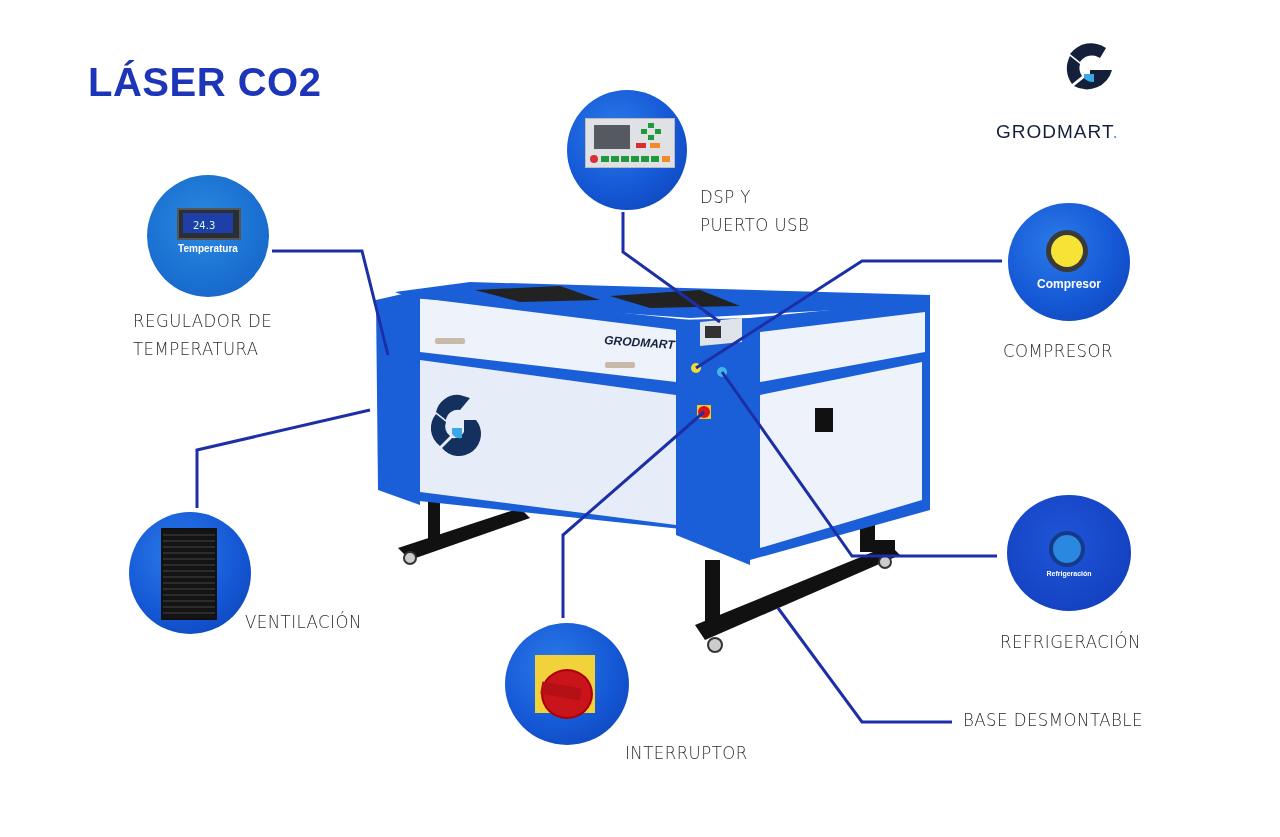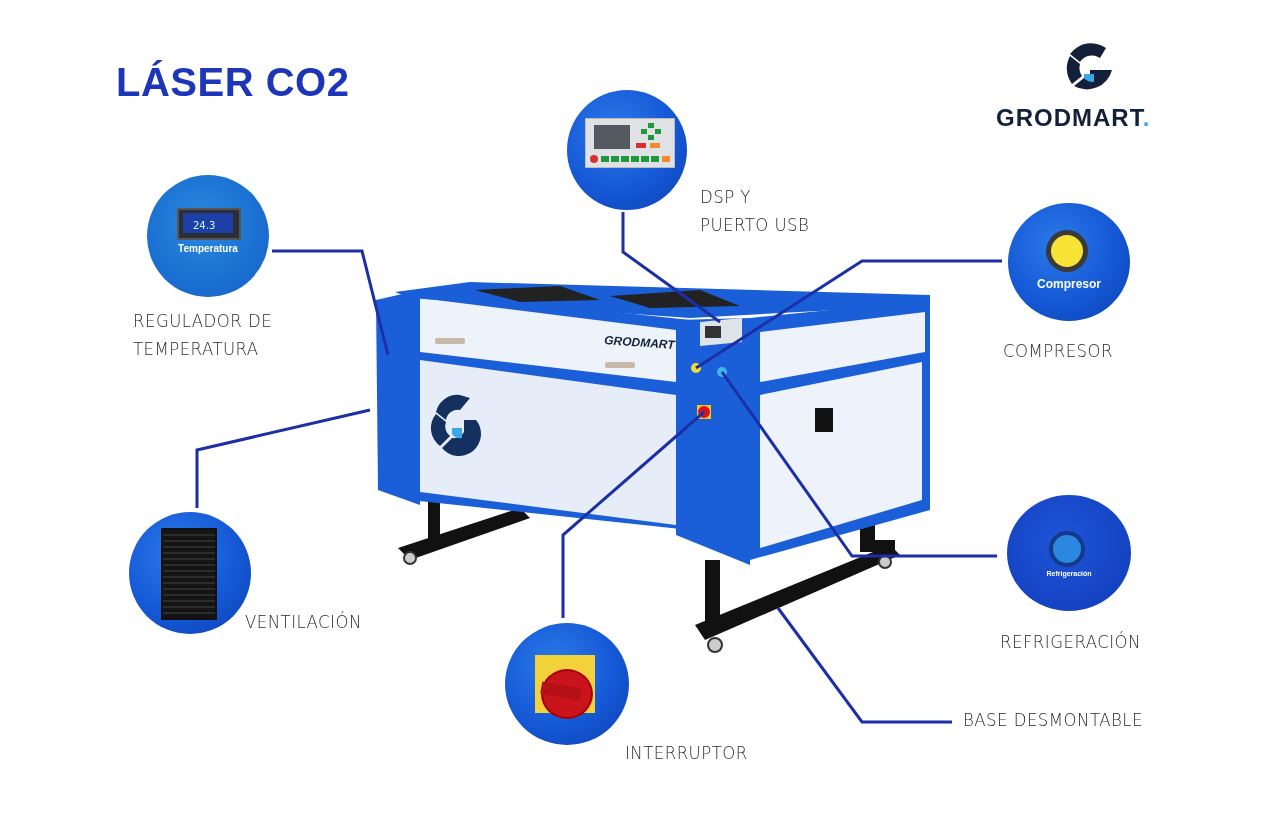--- a/index.html
+++ b/index.html
@@ -3,29 +3,29 @@
   <meta charset="utf-8">
   <style>
     html, body { margin: 0; padding: 0; }
     body {
       width: 1280px; height: 837px; overflow: hidden; position: relative;
       background: #ffffff;
       font-family: "DejaVu Sans", sans-serif;
     }
     .abs { position: absolute; }
     .title {
-      left: 116px; top: 60px;
+      left: 88px; top: 60px;
       font-family: "Liberation Sans", sans-serif;
       font-weight: 700; font-size: 40px; letter-spacing: 0.5px;
       color: #1d35b8;
     }
     .brand-word {
-      left: 996px; top: 104px;
+      left: 996px; top: 121px;
       font-family: "Liberation Sans", sans-serif;
-      font-weight: 700; font-size: 24px; letter-spacing: 1px;
+      font-weight: 400; font-size: 19px; letter-spacing: 1px;
       color: #14203a;
     }
     .brand-dot { color: #38a8e8; }
     .label {
       font-family: "DejaVu Sans", sans-serif;
       font-weight: 300; font-size: 18px; line-height: 28px;
       color: #2a2a2a; letter-spacing: 0.5px;
       transform: scaleX(0.92); transform-origin: left top;
       white-space: nowrap;
     }

